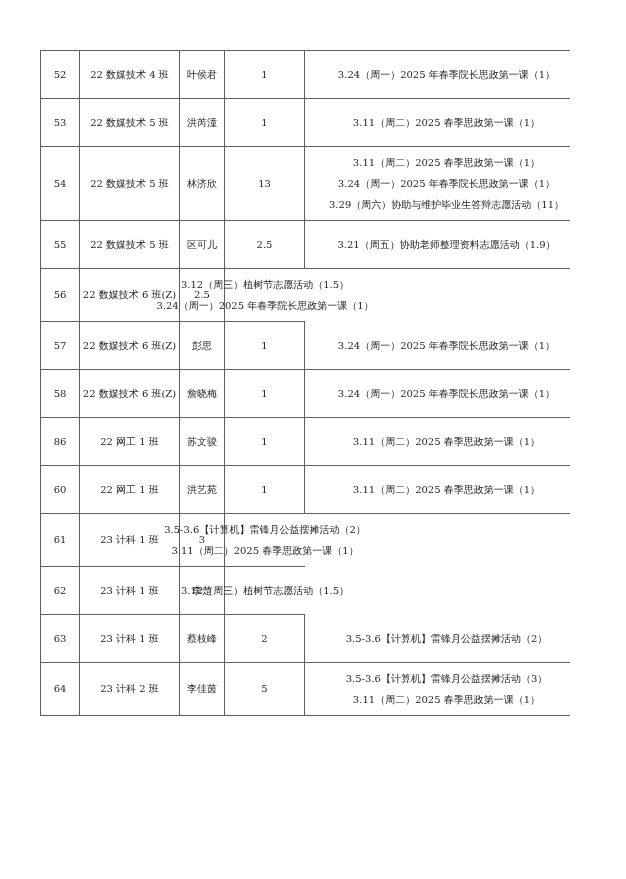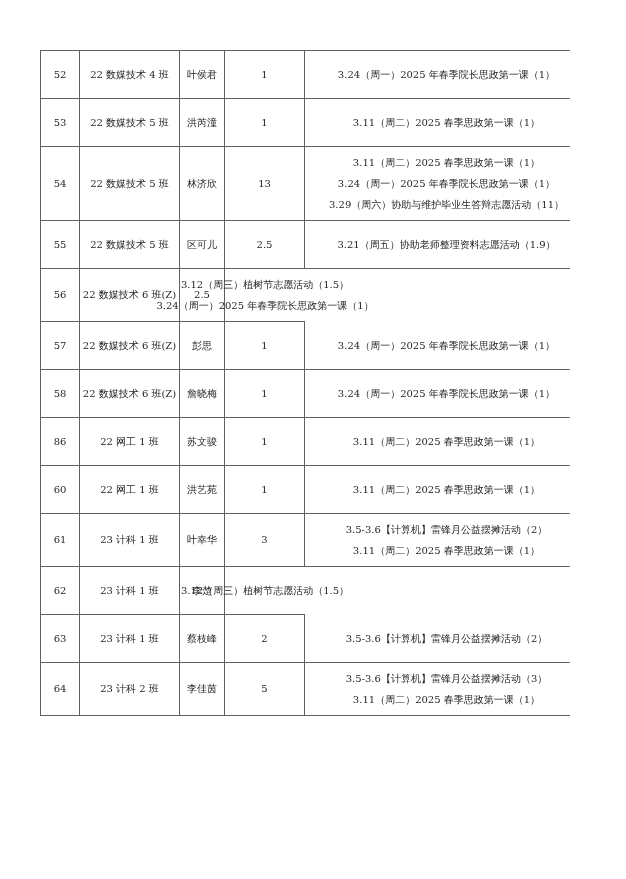--- a/index.html
+++ b/index.html
@@ -148,21 +148,20 @@
     <div class="cell c-name">洪艺苑</div>
     <div class="cell c-hours">1</div>
     <div class="cell c-acts">
           <div class="act-line">3.11（周二）2025 春季思政第一课（1）</div>
         </div>
   </div>
 
   <div class="vrow">
     <div class="cell c-no">61</div>
     <div class="cell c-class">23 计科 1 班</div>
-    <div class="cell c-name">叶幸华</div>
     <div class="cell c-hours">3</div>
     <div class="cell c-acts">
           <div class="act-line">3.5-3.6【计算机】雷锋月公益摆摊活动（2）</div>
           <div class="act-line">3.11（周二）2025 春季思政第一课（1）</div>
         </div>
   </div>
 
   <div class="vrow">
     <div class="cell c-no">62</div>
     <div class="cell c-class">23 计科 1 班</div>

